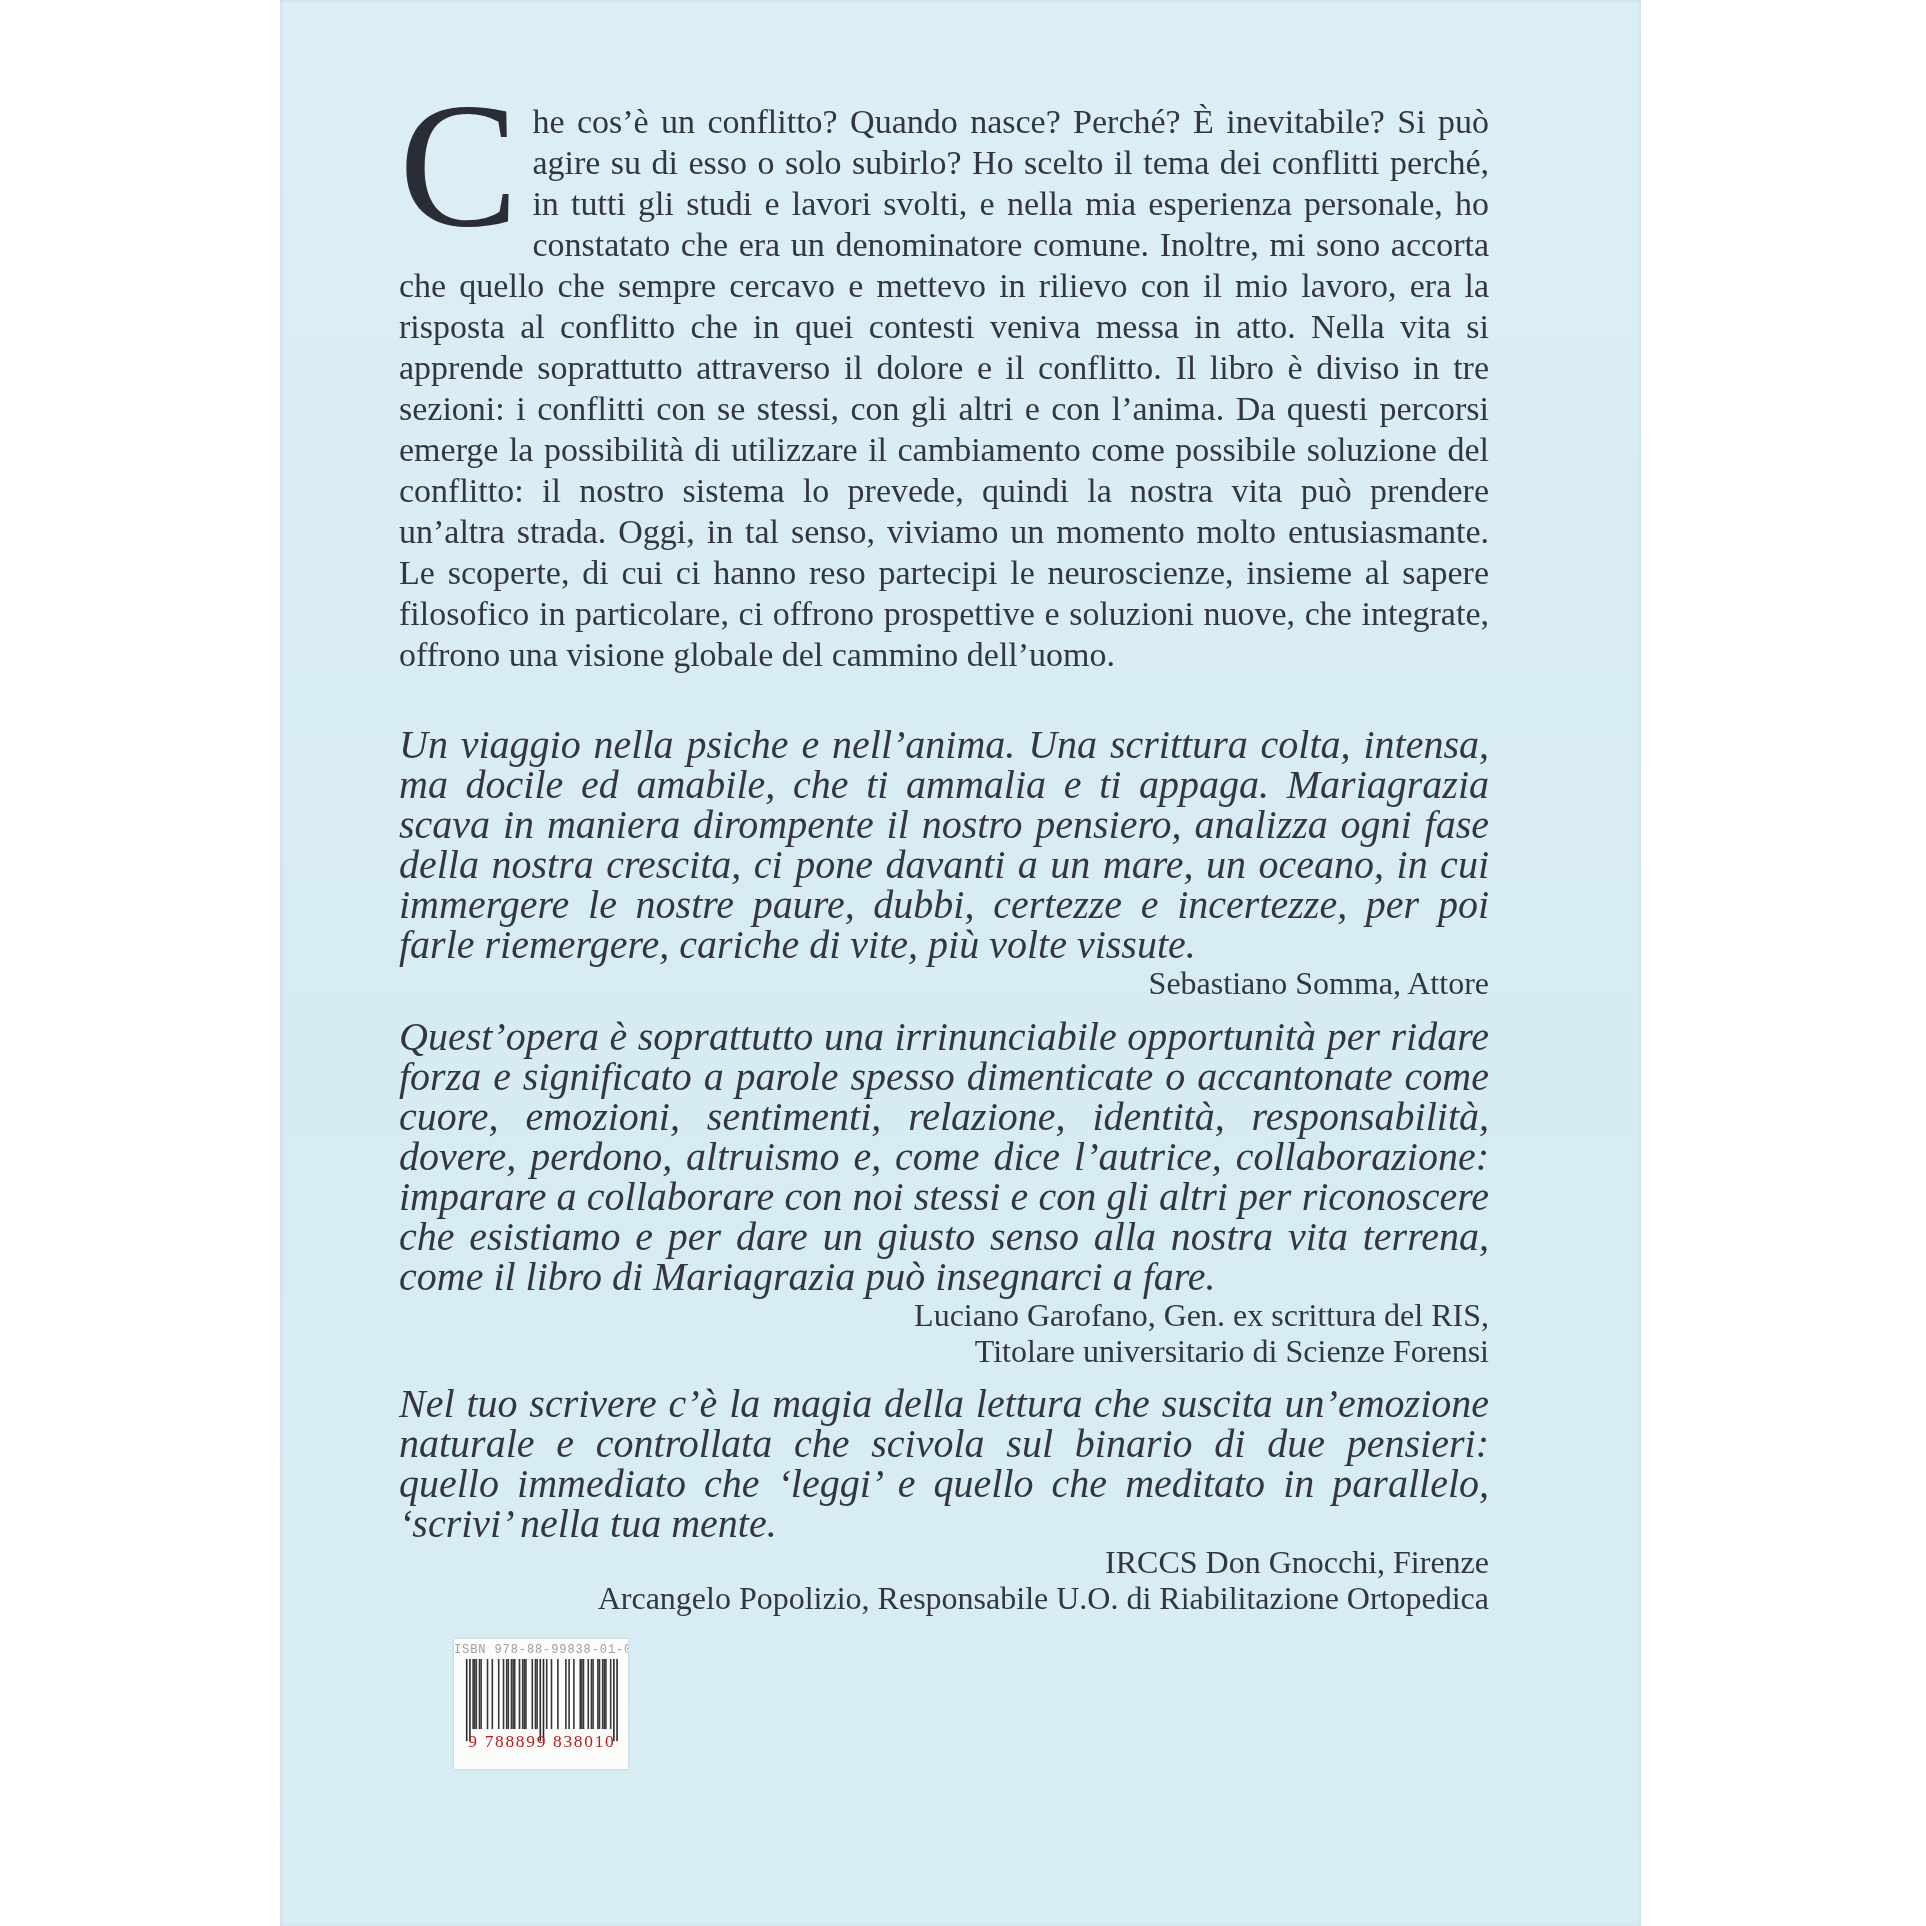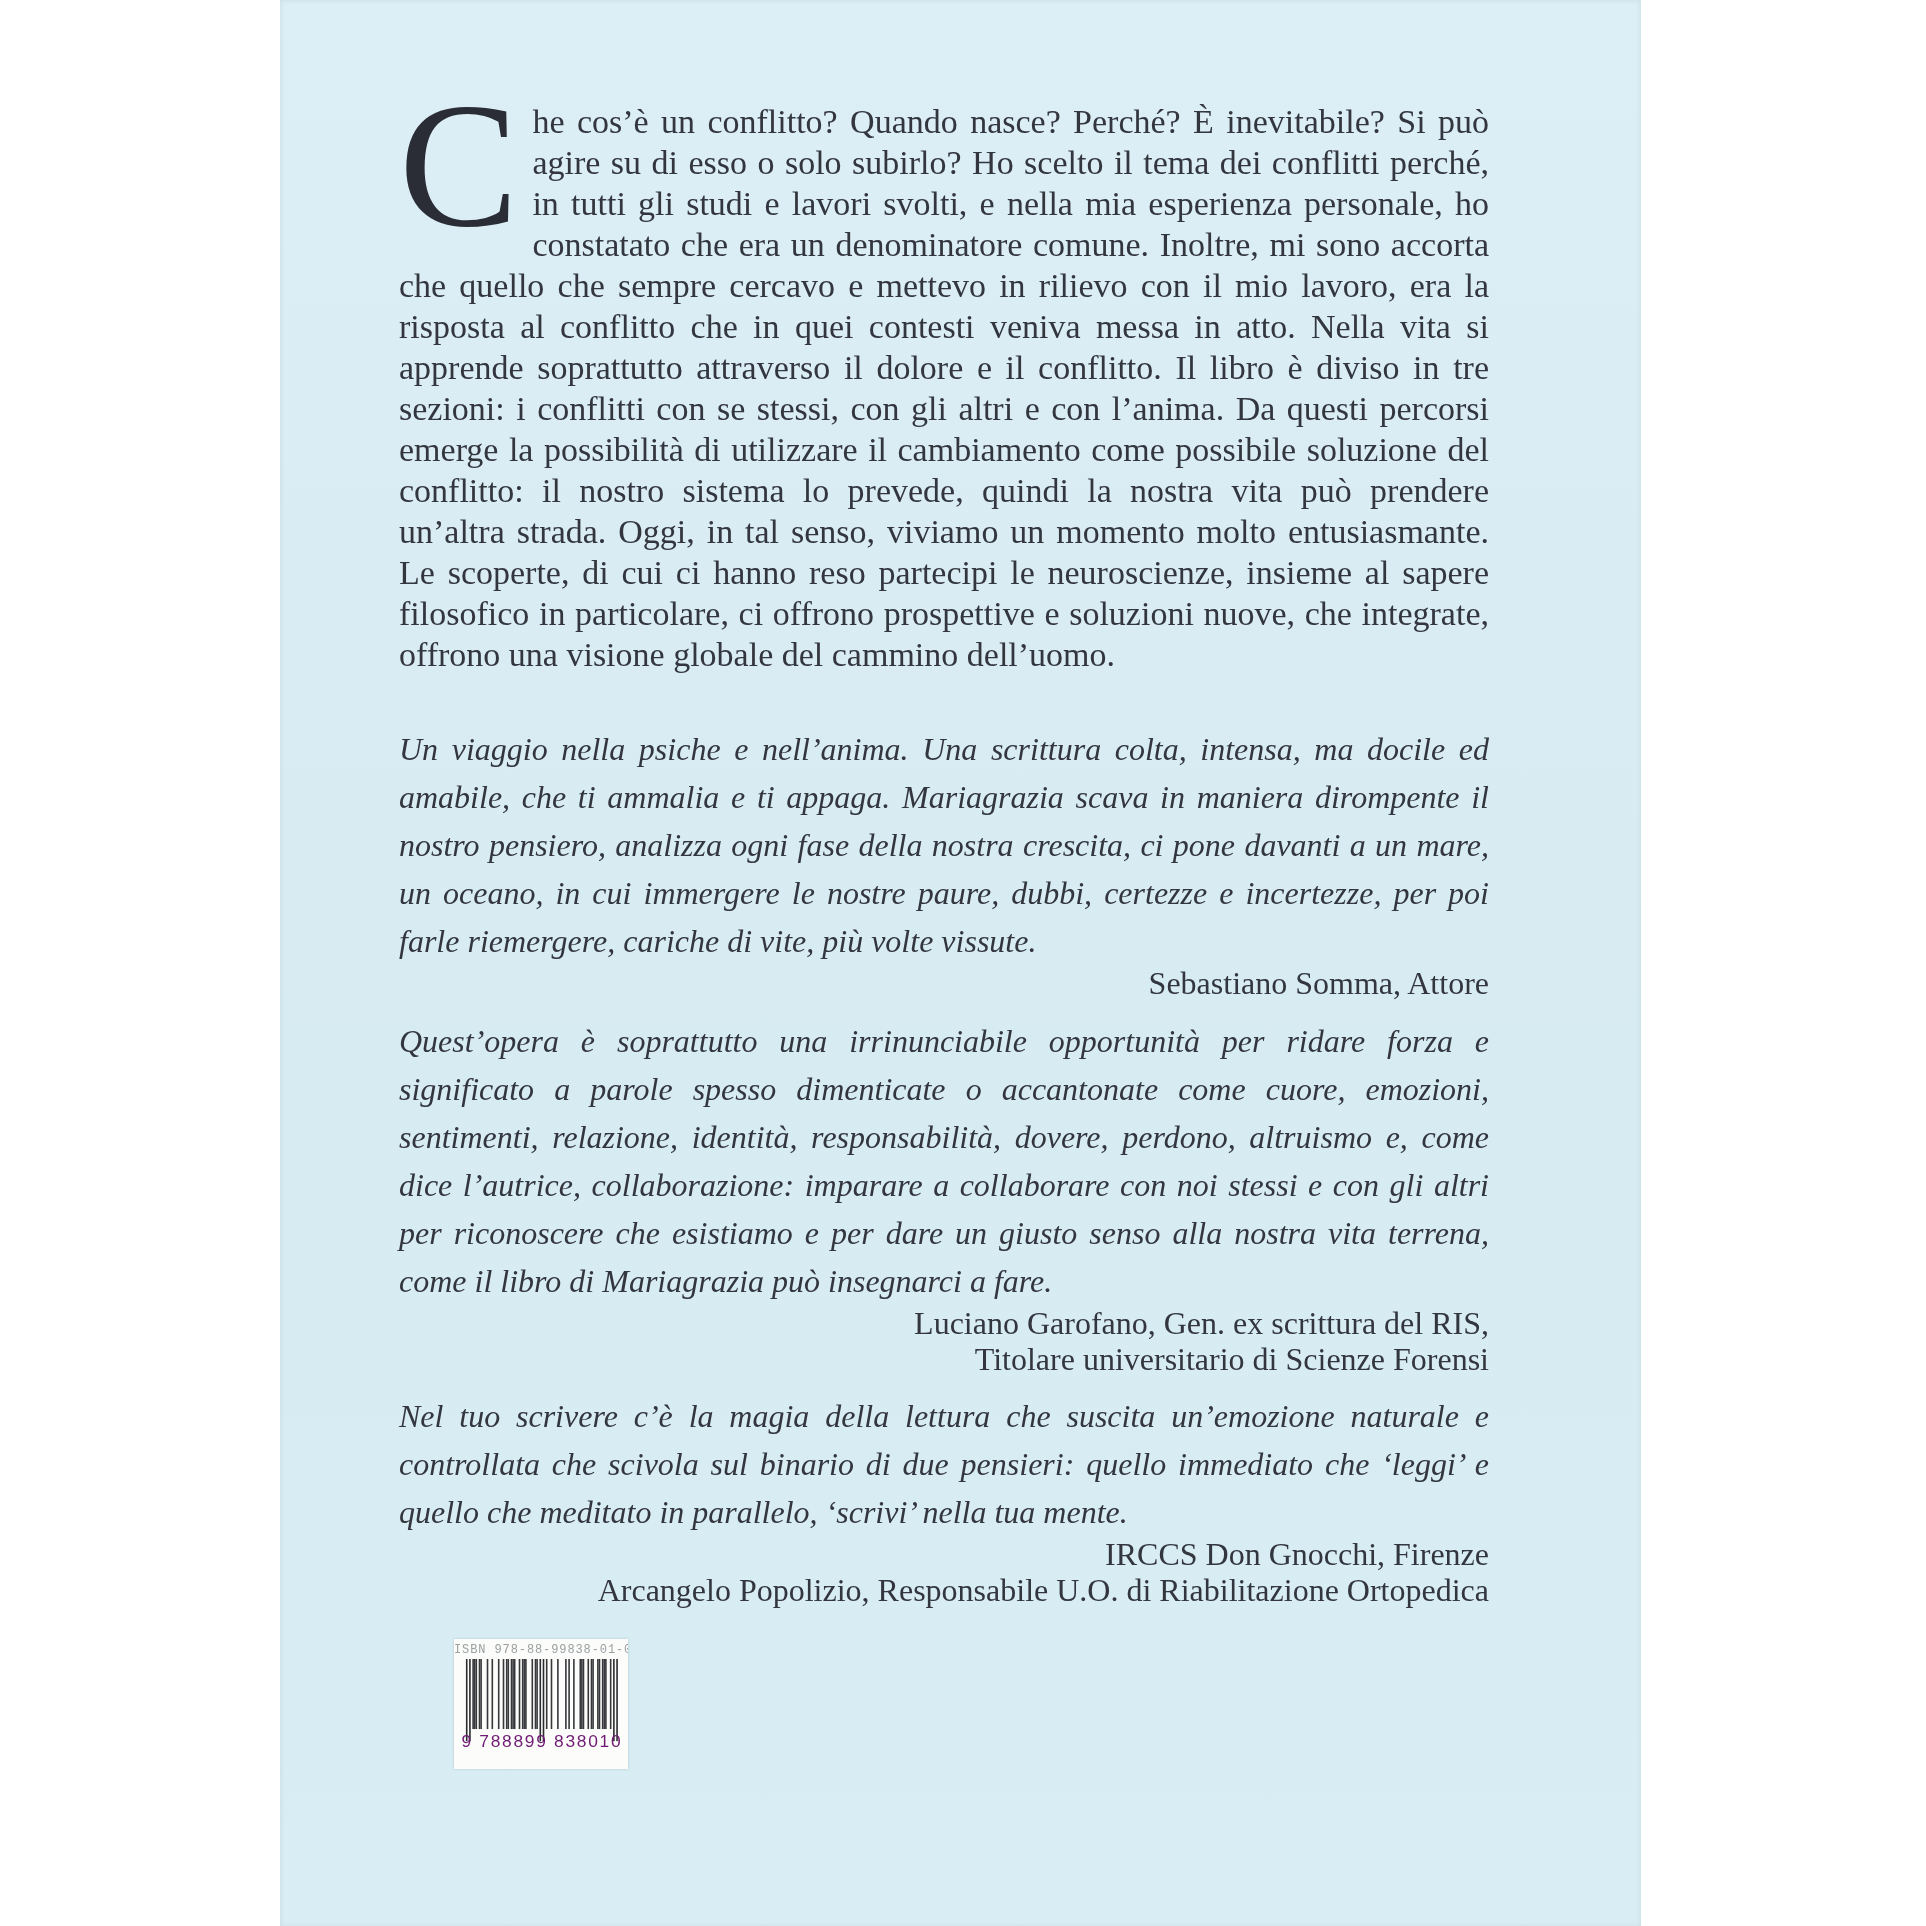--- a/index.html
+++ b/index.html
@@ -28,21 +28,21 @@
     font-size:179px;line-height:123px;
     margin:1.7px 14px 0 0;
     color:#2a2d35;
   }
 
   .endorsement{margin-top:15.6px;}
   .endorsement-first{margin-top:50px;}
   .quote{
     margin:0;
     font-style:italic;
-    font-size:32px;line-height:48px;
+    font-size:40px;line-height:40px;
     text-align:justify;
   }
   .attribution{
     margin:0;
     font-size:32px;line-height:36px;
     text-align:right;
     font-style:normal;
   }
 
   .barcode{
@@ -59,23 +59,23 @@
     white-space:nowrap;overflow:hidden;
   }
   .bars-wrap{
     margin:1.7px 0 0 8.7px;
     height:83px;
   }
   .barcode-number{
     margin-top:-11.3px;
     padding-left:1.7px;
     text-align:center;
-    font-family:Liberation Sans, sans-serif;
+    font-family:Liberation Serif, serif;
     font-size:17.4px;letter-spacing:1.7px;
-    color:#701a75;
+    color:#b91c1c;
     white-space:nowrap;
   }
 </style>
 </head>
 <body>
 
 <div id="page">
   <div class="cover">
 
     <div class="text-block">

